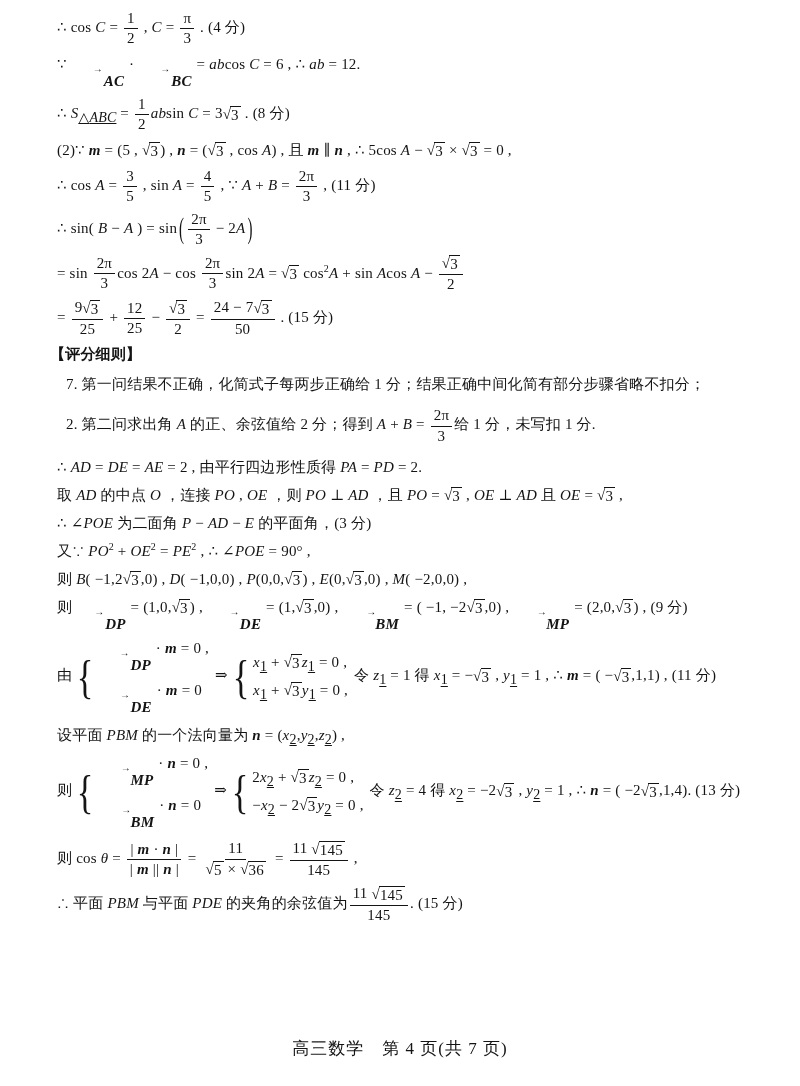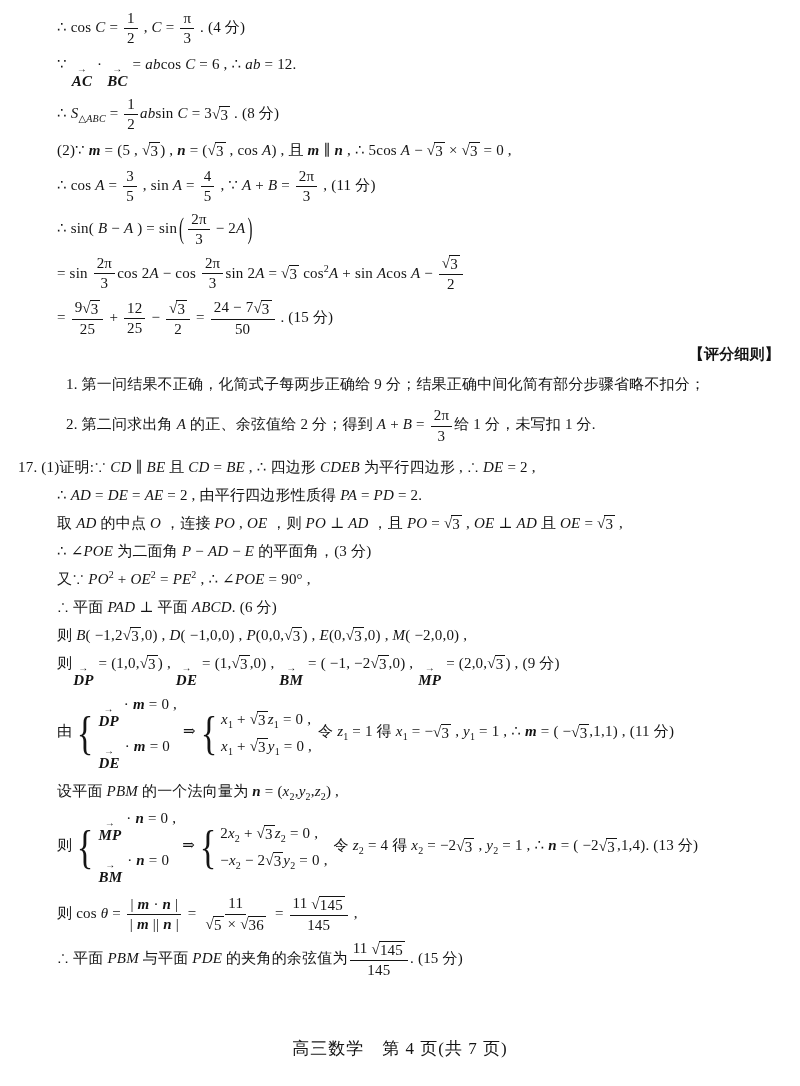--- a/index.html
+++ b/index.html
@@ -10,42 +10,42 @@
     font-size:15px;overflow:hidden;
   }
   .page{padding:10px 20px 0 57px;}
   .line{
     margin-bottom:7px;line-height:1.4;white-space:nowrap;
     letter-spacing:0.2px;
   }
   .line.fr{margin-bottom:6px;}
   .line.cs{margin-bottom:10px;}
   .line.q{margin-left:-39px;}
-  .line.h{margin-left:-7px;font-weight:700;margin-bottom:9px;text-align:right;}
+  .line.h{margin-left:-7px;font-weight:700;margin-bottom:9px;}
   .line.n{margin-left:9px;margin-bottom:12px;}
   
   .mi{font-style:italic;}
   .mb{font-style:italic;font-weight:700;}
-  .msub{font-size:10px;vertical-align:-4px;line-height:1;}
+  .msub{font-size:14px;vertical-align:-4px;line-height:1;text-decoration:underline;}
   .msup{font-size:10px;vertical-align:6px;line-height:1;}
   .frac{
     display:inline-flex;flex-direction:column;align-items:center;
     vertical-align:middle;margin:0 2px;line-height:1.15;text-align:center;
   }
   .frac>.num{padding:0 3px 1px 3px;border-bottom:1px solid #141414;}
   .frac>.den{padding:1px 3px 0 3px;}
   .sqrt{display:inline-flex;align-items:flex-start;line-height:1.15;vertical-align:middle;}
   .sqrt>.rad{line-height:1.15;}
   .sqrt>.sqb{border-top:1px solid #141414;margin-left:-1px;padding:0 2px 0 1px;line-height:1.15;}
   .vec{
     display:inline-flex;flex-direction:column;align-items:center;
     vertical-align:-3px;line-height:1;margin:0 1px;
   }
   .vec>.varrow{font-size:10px;height:8px;line-height:8px;}
-  .vec>.vbody{font-style:italic;font-weight:700;line-height:1.1;}
+  .vec>.vbody{font-style:italic;font-weight:700;line-height:1.1;margin-left:32px;}
   .cases{display:inline-flex;align-items:center;vertical-align:middle;margin:0 2px;}
   .cases>.brace{font-size:46px;font-weight:400;line-height:0.9;transform:scaleX(0.75);margin-right:1px;}
   .cases>.crows{display:inline-flex;flex-direction:column;row-gap:7px;text-align:left;line-height:1.2;}
   .bigp{display:inline-flex;align-items:center;vertical-align:middle;}
   .bigp>.paren{display:inline-block;transform:scaleY(1.9);padding:0 2px;}
   .footer{
     position:absolute;left:0;right:0;bottom:26px;text-align:center;
     font-size:17px;letter-spacing:1px;
   }
 </style>
@@ -138,37 +138,35 @@
             </span></span>
           <span class="den">2</span>
         </span> = <span class="frac">
           <span class="num">24 − 7<span class="sqrt">
               <span class="rad">√</span>
               <span class="sqb">3</span>
             </span></span>
           <span class="den">50</span>
         </span> . (15 分)</div>
       <div class="line h">【评分细则】</div>
-      <div class="line n">1. 第一问结果不正确，化简式子每两步正确给 9 分；结果正确中间化简有部分步骤省略不扣分；</div>
+      <div class="line n">7. 第一问结果不正确，化简式子每两步正确给 1 分；结果正确中间化简有部分步骤省略不扣分；</div>
       <div class="line n fr">2. 第二问求出角 <span class="mi">A</span> 的正、余弦值给 2 分；得到 <span class="mi">A</span> + <span class="mi">B</span> = <span class="frac">
           <span class="num">2π</span>
           <span class="den">3</span>
         </span>给 1 分，未写扣 1 分.</div>
-      <div class="line q">17. (1)证明:∵ <span class="mi">CD</span> ∥ <span class="mi">BE</span> 且 <span class="mi">CD</span> = <span class="mi">BE</span> , ∴ 四边形 <span class="mi">CDEB</span> 为平行四边形 , ∴ <span class="mi">DE</span> = 2 ,</div>
       <div class="line">∴ <span class="mi">AD</span> = <span class="mi">DE</span> = <span class="mi">AE</span> = 2 , 由平行四边形性质得 <span class="mi">PA</span> = <span class="mi">PD</span> = 2.</div>
       <div class="line">取 <span class="mi">AD</span> 的中点 <span class="mi">O</span> ，连接 <span class="mi">PO</span> , <span class="mi">OE</span> ，则 <span class="mi">PO</span> ⊥ <span class="mi">AD</span> ，且 <span class="mi">PO</span> = <span class="sqrt">
           <span class="rad">√</span>
           <span class="sqb">3</span>
         </span> , <span class="mi">OE</span> ⊥ <span class="mi">AD</span> 且 <span class="mi">OE</span> = <span class="sqrt">
           <span class="rad">√</span>
           <span class="sqb">3</span>
         </span> ,</div>
       <div class="line">∴ ∠<span class="mi">POE</span> 为二面角 <span class="mi">P</span> − <span class="mi">AD</span> − <span class="mi">E</span> 的平面角，(3 分)</div>
       <div class="line">又∵ <span class="mi">PO</span><span class="msup">2</span> + <span class="mi">OE</span><span class="msup">2</span> = <span class="mi">PE</span><span class="msup">2</span> , ∴ ∠<span class="mi">POE</span> = 90° ,</div>
-      <div class="line">∴ 平面 <span class="mi">PAD</span> ⊥ 平面 <span class="mi">ABCD</span>. (6 分)</div>
       <div class="line">则 <span class="mi">B</span>( −1,2<span class="sqrt">
           <span class="rad">√</span>
           <span class="sqb">3</span>
         </span>,0) , <span class="mi">D</span>( −1,0,0) , <span class="mi">P</span>(0,0,<span class="sqrt">
           <span class="rad">√</span>
           <span class="sqb">3</span>
         </span>) , <span class="mi">E</span>(0,<span class="sqrt">
           <span class="rad">√</span>
           <span class="sqb">3</span>
         </span>,0) , <span class="mi">M</span>( −2,0,0) ,</div>

